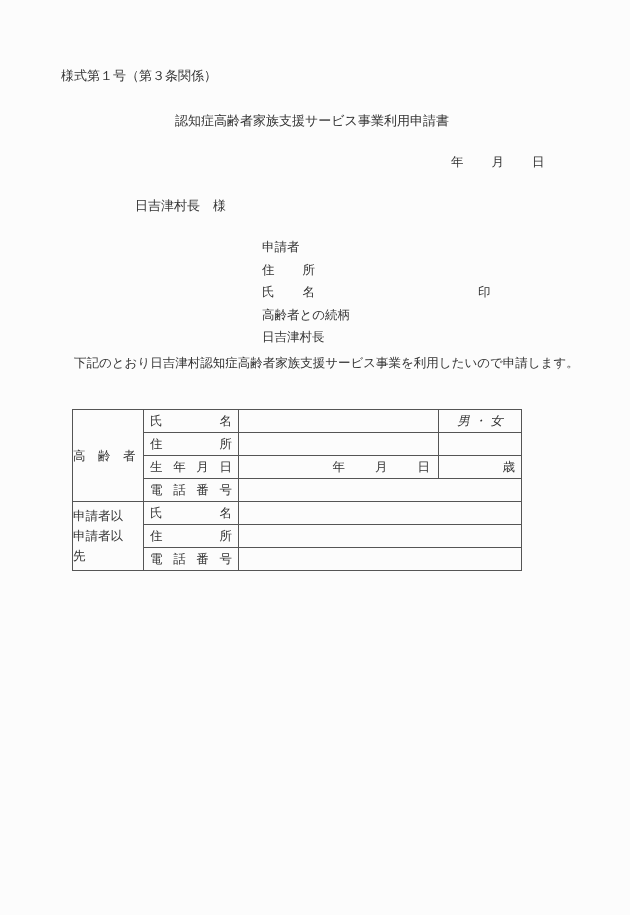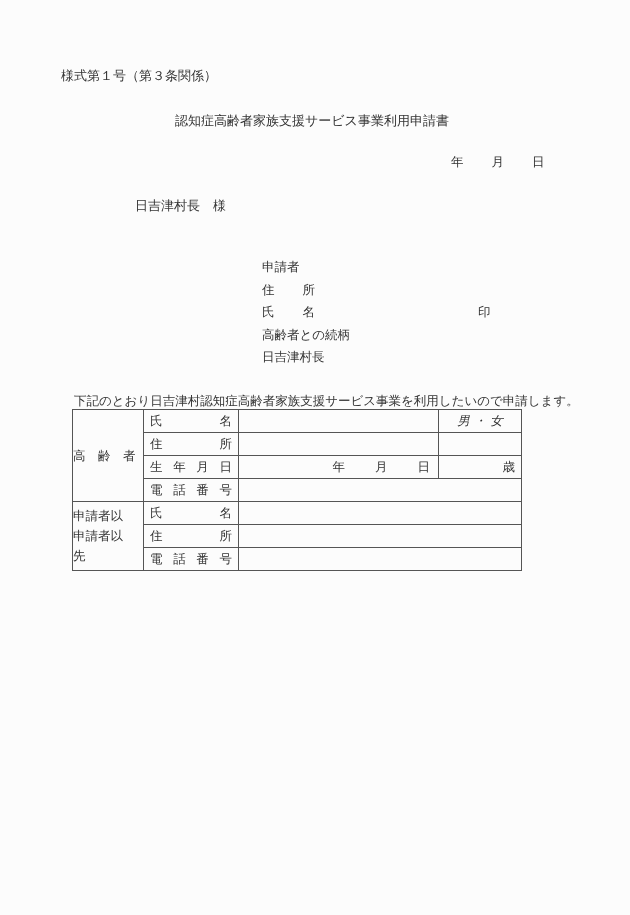--- a/index.html
+++ b/index.html
@@ -12,25 +12,25 @@
     color: #333;
     font-size: 12.5px;
   }
   .abs { position: absolute; white-space: nowrap; line-height: 1; }
   .form-number { left: 61px; top: 69px; font-size: 13px; font-family: Liberation Serif, serif; }
   .doc-title { left: 175px; top: 114px; font-size: 13px; }
   .date-line { left: 451px; top: 156px; font-size: 12.5px; }
   .date-line span { display: inline-block; }
   .date-line .gap { width: 28px; }
   .addressee { left: 103px; top: 199px; font-size: 13px; margin-left: 32px; }
-  .applicant-block { left: 262px; top: 241px; font-size: 12.5px; margin-top: 20px; }
+  .applicant-block { left: 262px; top: 241px; font-size: 12.5px; }
   .applicant-block .row { height: 22.5px; position: relative; }
   .seal-mark { position: absolute; left: 216px; top: 0; }
   .body-text {
-    left: 61px; top: 391px; width: 520px;
+    left: 61px; top: 353px; width: 520px;
     white-space: normal; line-height: 20px; font-size: 12.5px;
     text-indent: 13px;
   }
   table.info {
     position: absolute; left: 72px; top: 409px;
     border-collapse: collapse;
     width: 450px;
     font-size: 12.5px;
   }
   table.info td {

